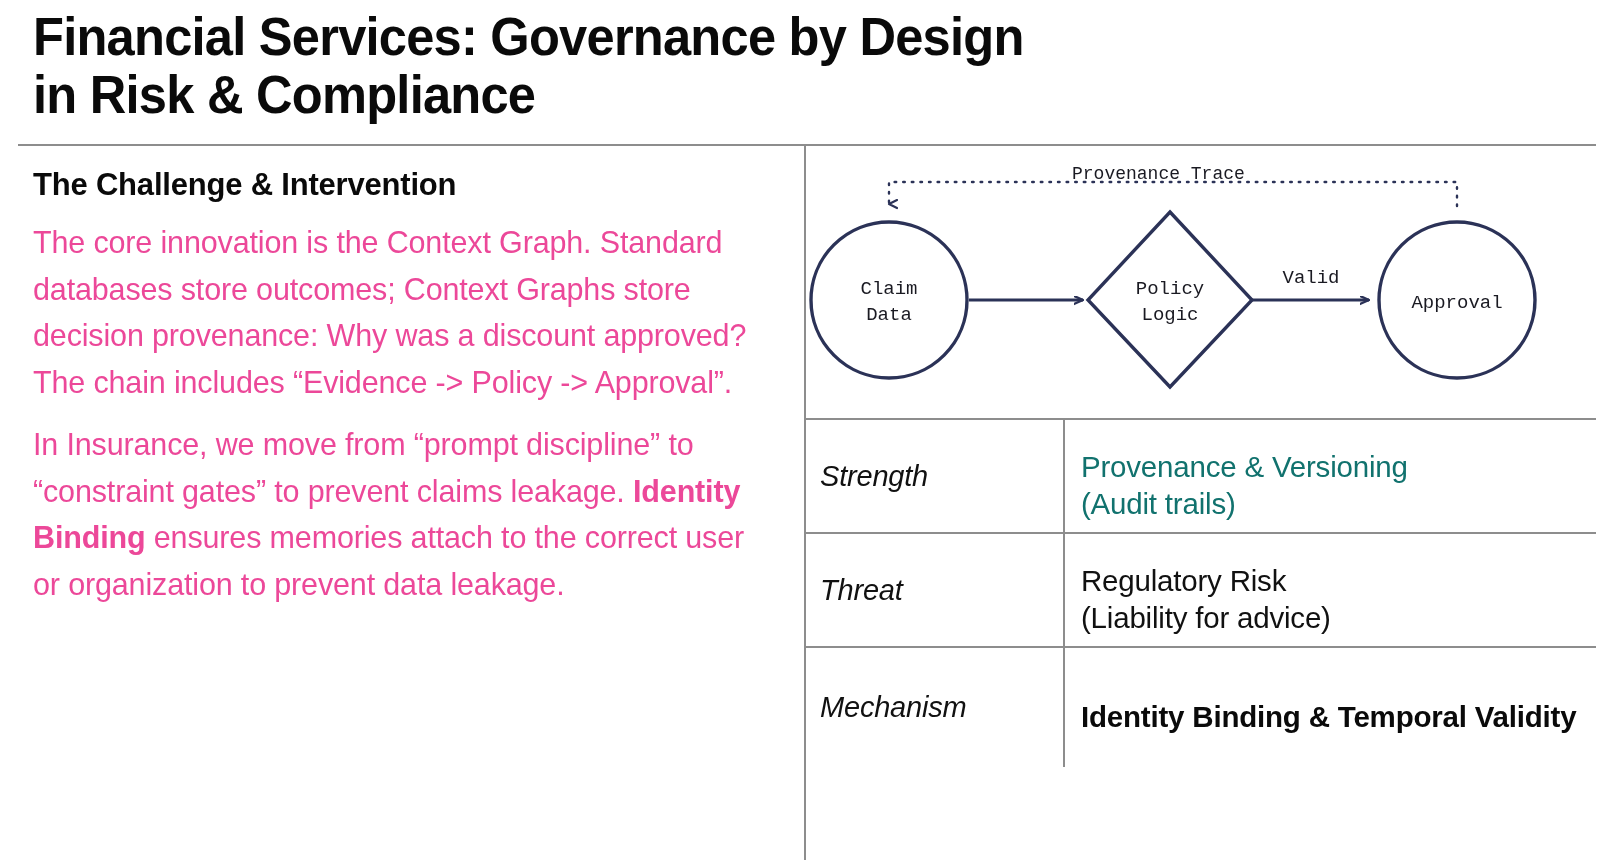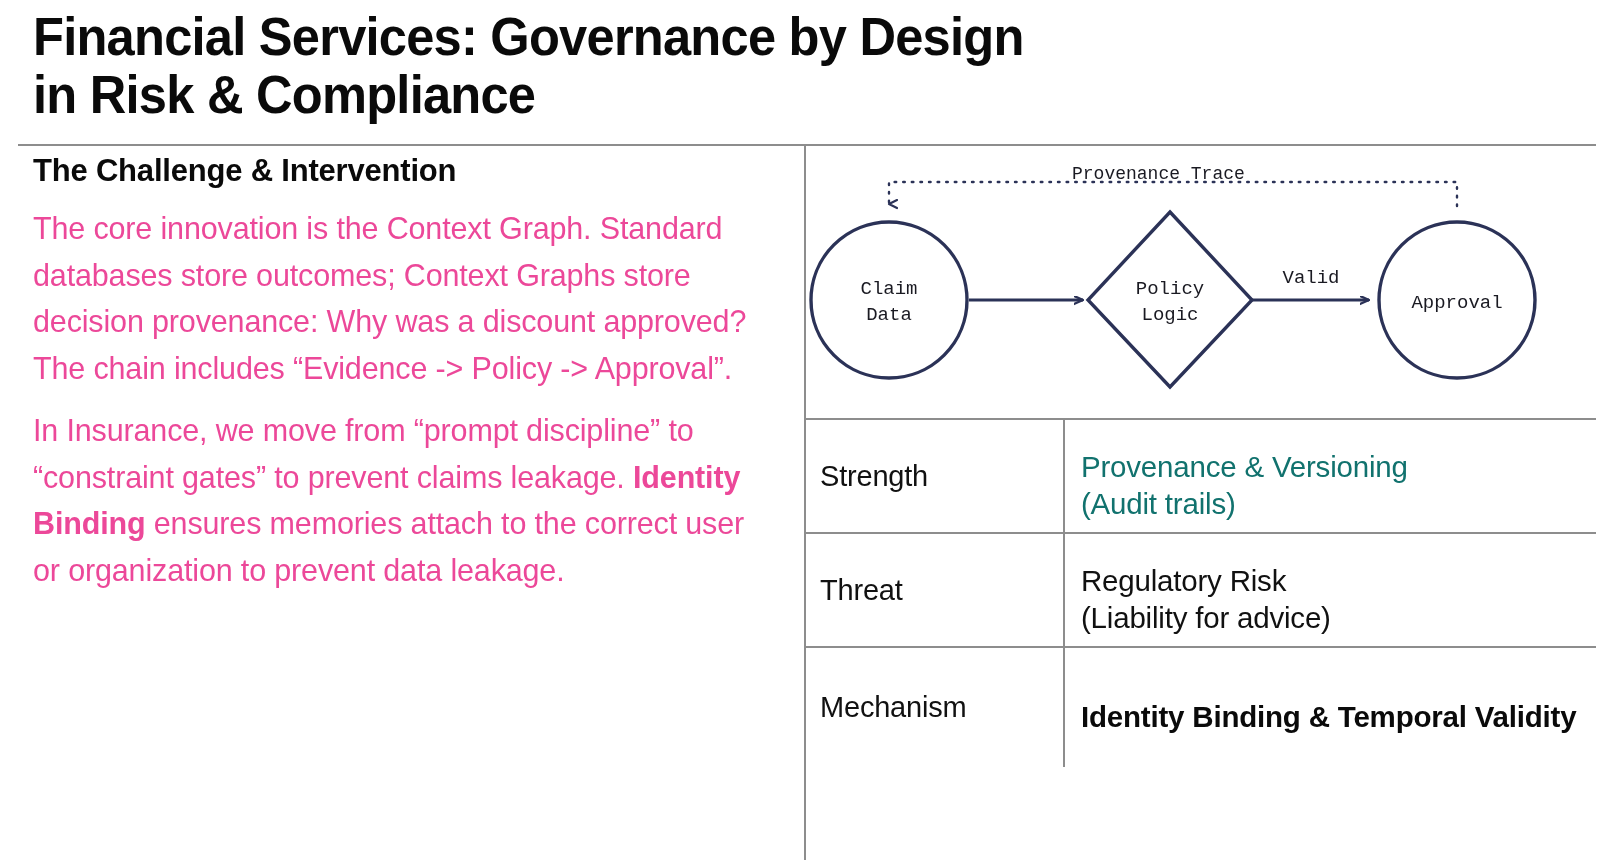--- a/index.html
+++ b/index.html
@@ -61,21 +61,21 @@
     top: 146px;
     width: 2px;
     height: 714px;
     background: #8d8d8d;
   }
 
   
   .left-col {
     position: absolute;
     left: 33px;
-    top: 152px;
+    top: 166px;
     width: 742px;
   }
   .section-heading {
     font-family: "Liberation Sans", sans-serif;
     font-weight: 700;
     font-size: 31px;
     line-height: 1.2;
     color: #0a0a0a;
     margin: 0 0 16px 0;
     letter-spacing: -0.2px;
@@ -134,20 +134,21 @@
   }
   .swot-table td.key-cell {
     width: 243px;
     border-right: 2px solid #8d8d8d;
     padding: 6px 0 6px 14px;
     font-family: "Liberation Sans", sans-serif;
     font-size: 29px;
     font-weight: 400;
     color: #111111;
     letter-spacing: -0.2px;
+    font-style: italic;
   }
   .swot-table td.val-cell {
     padding: 28px 10px 10px 16px;
     font-family: "Liberation Sans", sans-serif;
     font-size: 29.5px;
     line-height: 37px;
     letter-spacing: -0.2px;
     white-space: pre-line;
   }
   .row-strength .val-cell { color: #11726e; }

